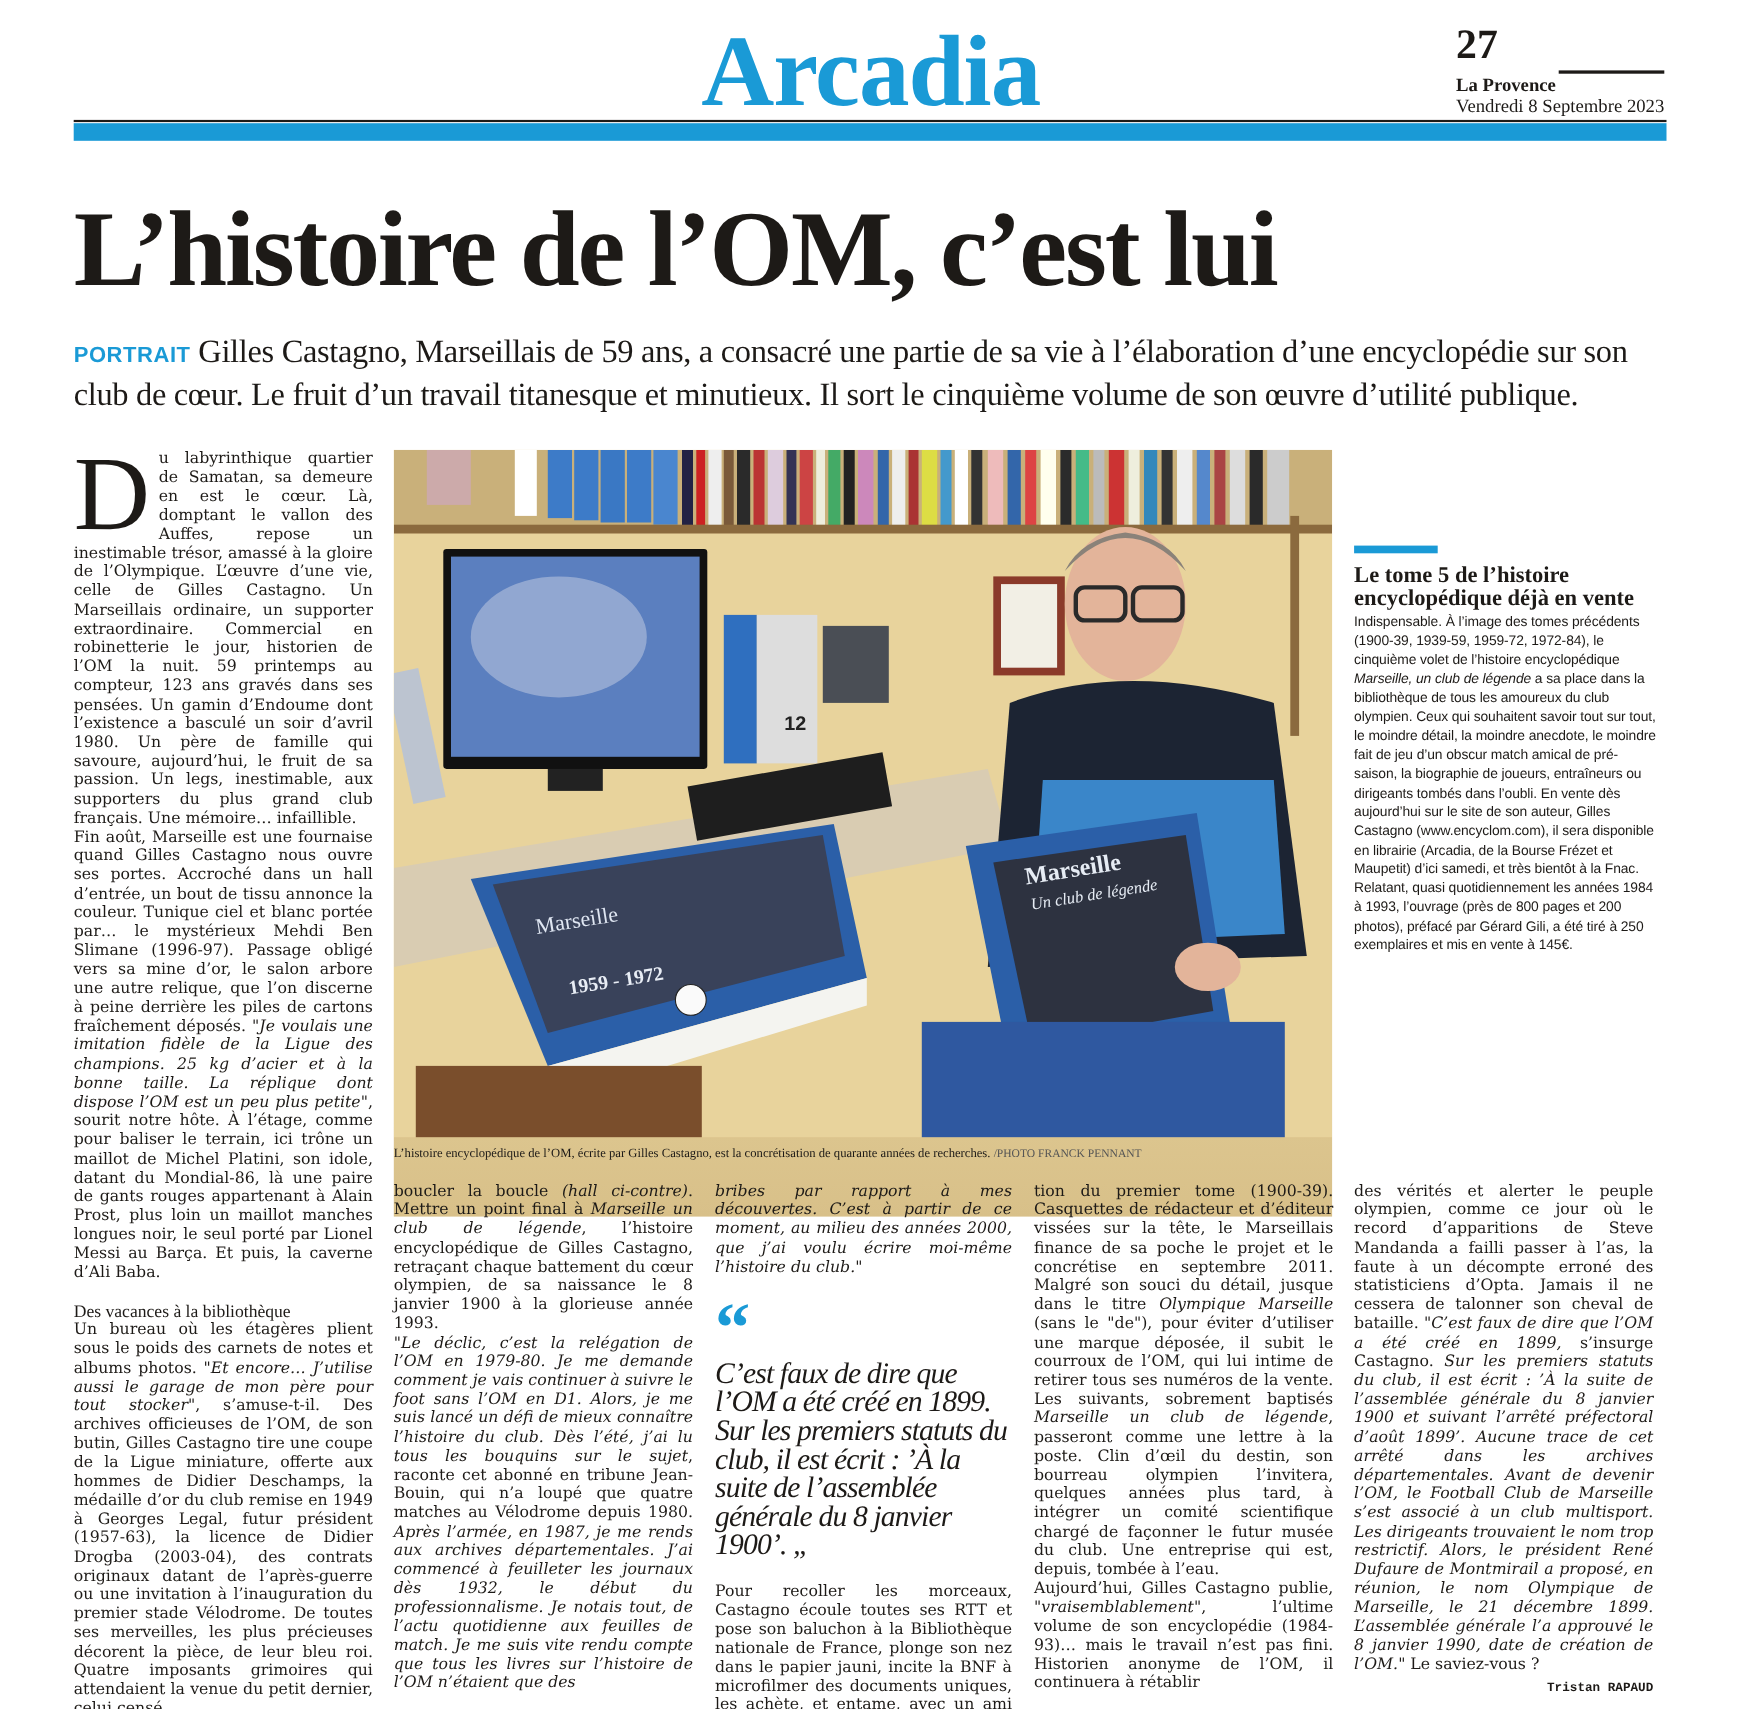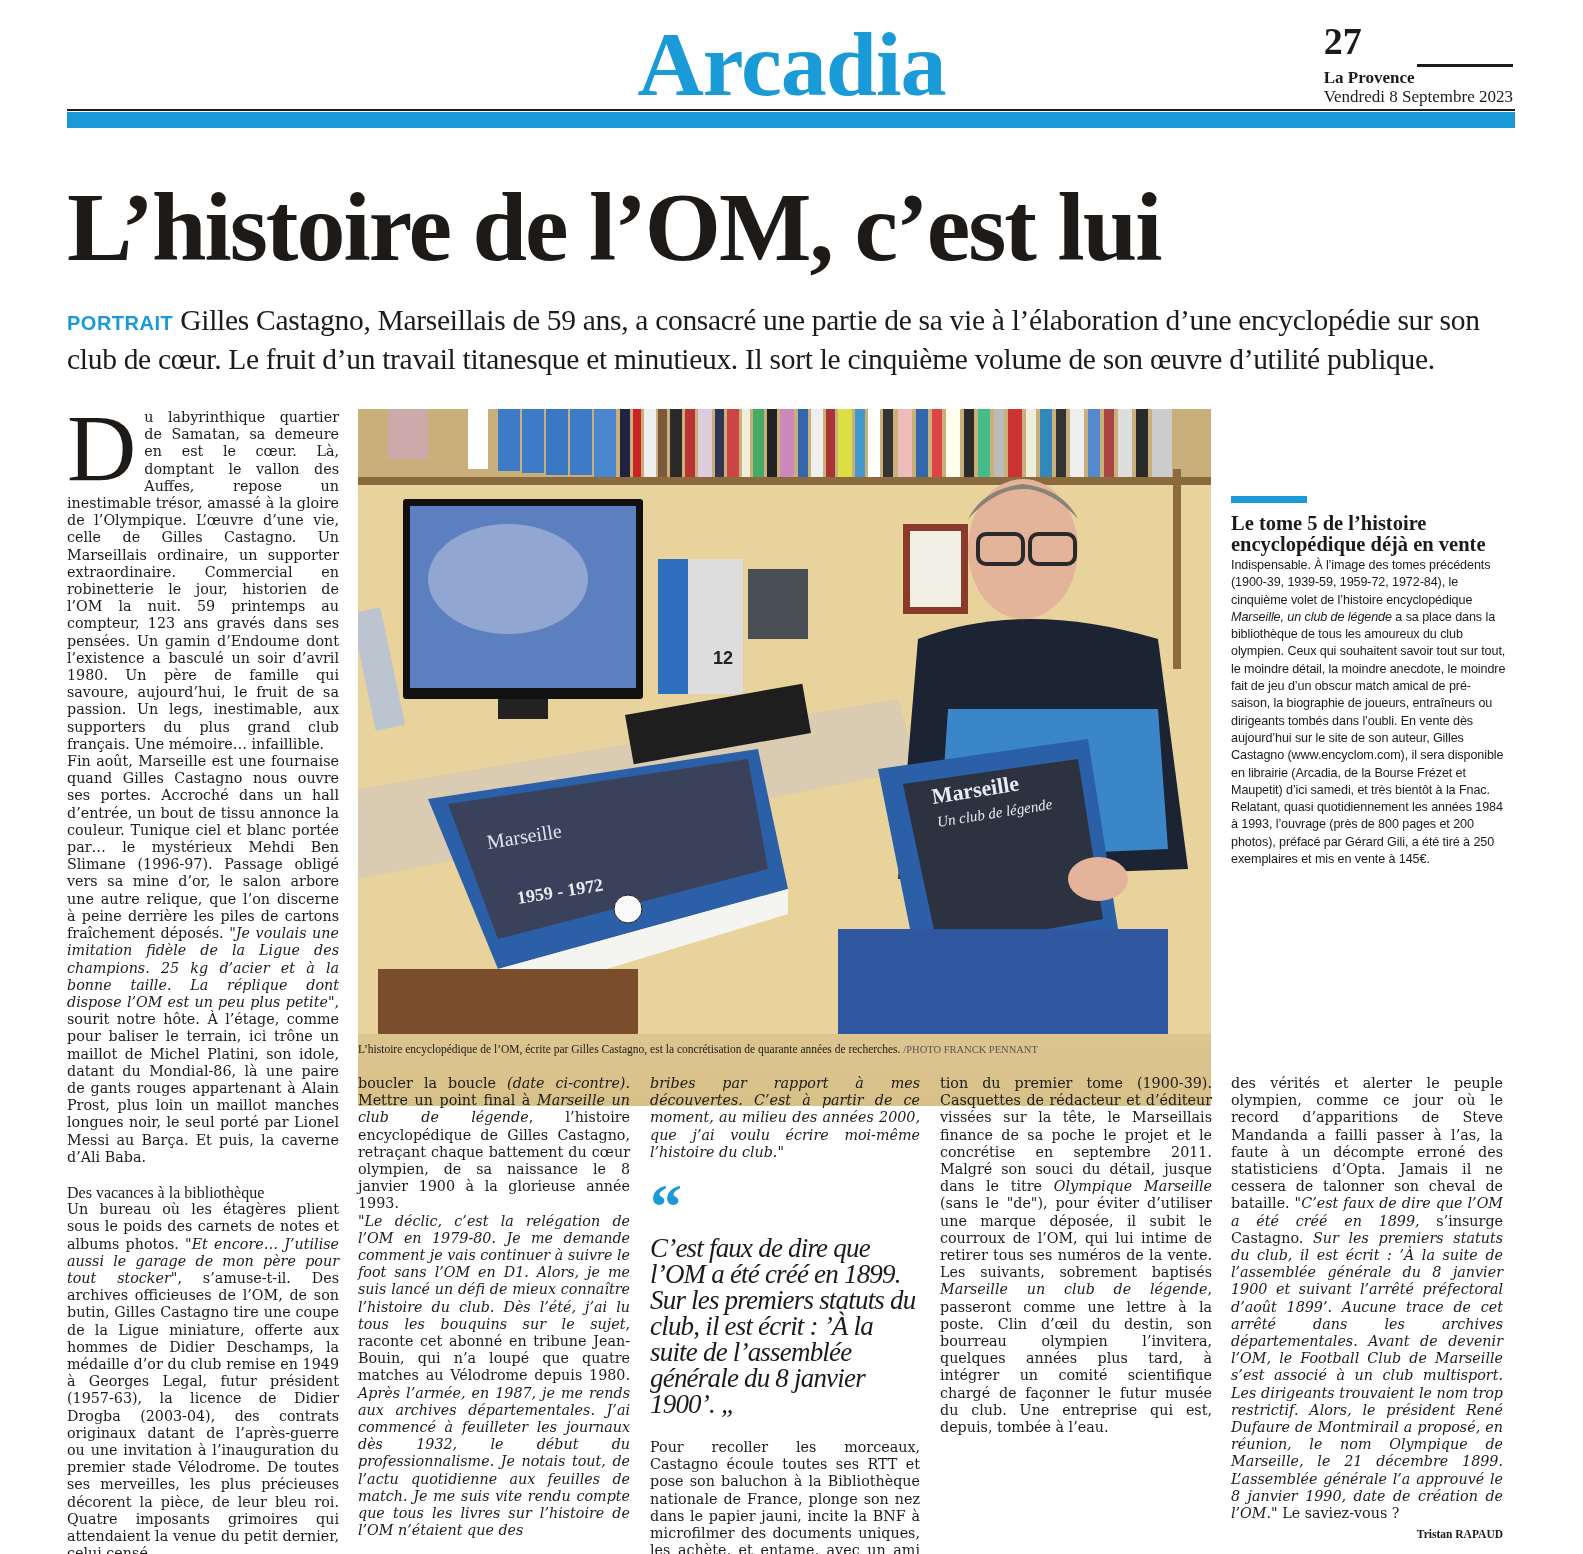--- a/index.html
+++ b/index.html
@@ -36,21 +36,21 @@
 
   .c2 { left: 358px; top: 1075px; width: 272px; }
   .c3 { left: 650px; top: 1075px; width: 270px; }
   .c4 { left: 940px; top: 1075px; width: 272px; }
   .c5 { left: 1231px; top: 1075px; width: 272px; }
 
   .quote-mark { font-family: "Liberation Serif", serif; font-weight: 700; color: #1a9ad6; font-size: 64px; line-height: 40px; height: 36px; margin-top: 26px; }
   .pullquote { font-family: "Liberation Serif", serif; font-style: italic; font-size: 27px; line-height: 26px; letter-spacing: -0.8px; margin-top: 12px; text-align: left; }
   .c3 .after { margin-top: 22px; }
 
-  .byline { font-family: Liberation Serif, serif; font-weight: 700; font-size: 11.5px; text-align: right; margin-top: 4px; }
+  .byline { font-family: Liberation Mono, monospace; font-weight: 700; font-size: 11.5px; text-align: right; margin-top: 4px; }
 
   .side { position: absolute; left: 1231px; top: 496px; width: 276px; }
   .side .bar { width: 76px; height: 7px; background: #1a9ad6; }
   .side h3 { font-family: "Liberation Serif", serif; font-weight: 700; font-size: 20.5px; line-height: 21px; margin-top: 10px; }
   .side .txt { font-family: "Liberation Sans", sans-serif; font-size: 12.6px; line-height: 17.3px; margin-top: 2px; letter-spacing: -0.1px; }
 </style>
 </head>
 <body>
 
 <div class="rubric">Arcadia</div>
@@ -174,33 +174,34 @@
     <rect x="480" y="520" width="330" height="105" fill="#2f58a0"></rect>
     <ellipse cx="740" cy="470" rx="30" ry="22" fill="#e3b49a"></ellipse>
   </svg>
 </div>
 <div class="caption">
   <span>L’histoire encyclopédique de l’OM, écrite par Gilles Castagno, est la concrétisation de quarante années de recherches.</span>
   <span class="credit">/PHOTO FRANCK PENNANT</span>
 </div>
 
 <div class="col c2">
-  <p><span>boucler la boucle </span><i>(date ci-contre)</i><span>. Mettre un point final à </span><i>Marseille un club de légende</i><span>, l’histoire encyclopédique de Gilles Castagno, retraçant chaque battement du cœur olympien, de sa naissance le 8 janvier 1900 à la glorieuse année 1993.</span></p>
+  <p><span>boucler la boucle </span><i>(hall ci-contre)</i><span>. Mettre un point final à </span><i>Marseille un club de légende</i><span>, l’histoire encyclopédique de Gilles Castagno, retraçant chaque battement du cœur olympien, de sa naissance le 8 janvier 1900 à la glorieuse année 1993.</span></p>
   <p>"<i>Le déclic, c’est la relégation de l’OM en 1979-80. Je me demande comment je vais continuer à suivre le foot sans l’OM en D1. Alors, je me suis lancé un défi de mieux connaître l’histoire du club. Dès l’été, j’ai lu tous les bouquins sur le sujet</i><span>, raconte cet abonné en tribune Jean-Bouin, qui n’a loupé que quatre matches au Vélodrome depuis 1980. </span><i>Après l’armée, en 1987, je me rends aux archives départementales. J’ai commencé à feuilleter les journaux dès 1932, le début du professionnalisme. Je notais tout, de l’actu quotidienne aux feuilles de match. Je me suis vite rendu compte que tous les livres sur l’histoire de l’OM n’étaient que des</i></p>
 </div>
 
 <div class="col c3">
   <p><i>bribes par rapport à mes découvertes. C’est à partir de ce moment, au milieu des années 2000, que j’ai voulu écrire moi-même l’histoire du club.</i>"</p>
   <div class="quote-mark">“</div>
   <div class="pullquote">C’est faux de dire que l’OM a été créé en 1899. Sur les premiers statuts du club, il est écrit : ’À la suite de l’assemblée générale du 8 janvier 1900’. „</div>
   <p class="after">Pour recoller les morceaux, Castagno écoule toutes ses RTT et pose son baluchon à la Bibliothèque nationale de France, plonge son nez dans le papier jauni, incite la BNF à microfilmer des documents uniques, les achète, et entame, avec un ami graphiste, la confec-</p>
 </div>
 
 <div class="col c4">
   <p><span>tion du premier tome (1900-39). Casquettes de rédacteur et d’éditeur vissées sur la tête, le Marseillais finance de sa poche le projet et le concrétise en septembre 2011. Malgré son souci du détail, jusque dans le titre </span><i>Olympique Marseille</i><span> (sans le "de"), pour éviter d’utiliser une marque déposée, il subit le courroux de l’OM, qui lui intime de retirer tous ses numéros de la vente. Les suivants, sobrement baptisés </span><i>Marseille un club de légende</i><span>, passeront comme une lettre à la poste. Clin d’œil du destin, son bourreau olympien l’invitera, quelques années plus tard, à intégrer un comité scientifique chargé de façonner le futur musée du club. Une entreprise qui est, depuis, tombée à l’eau.</span></p>
+  <p><span>Aujourd’hui, Gilles Castagno publie, "</span><i>vraisemblablement</i><span>", l’ultime volume de son encyclopédie (1984-93)… mais le travail n’est pas fini. Historien anonyme de l’OM, il continuera à rétablir</span></p>
 </div>
 
 <div class="col c5">
   <p><span>des vérités et alerter le peuple olympien, comme ce jour où le record d’apparitions de Steve Mandanda a failli passer à l’as, la faute à un décompte erroné des statisticiens d’Opta. Jamais il ne cessera de talonner son cheval de bataille. "</span><i>C’est faux de dire que l’OM a été créé en 1899,</i><span> s’insurge Castagno. </span><i>Sur les premiers statuts du club, il est écrit : ’À la suite de l’assemblée générale du 8 janvier 1900 et suivant l’arrêté préfectoral d’août 1899’. Aucune trace de cet arrêté dans les archives départementales. Avant de devenir l’OM, le Football Club de Marseille s’est associé à un club multisport. Les dirigeants trouvaient le nom trop restrictif. Alors, le président René Dufaure de Montmirail a proposé, en réunion, le nom Olympique de Marseille, le 21 décembre 1899. L’assemblée générale l’a approuvé le 8 janvier 1990, date de création de l’OM.</i><span>" Le saviez-vous ?</span></p>
   <div class="byline">Tristan RAPAUD</div>
 </div>
 
 <div class="side">
   <div class="bar"></div>
   <h3>Le tome 5 de l’histoire encyclopédique déjà en vente</h3>

